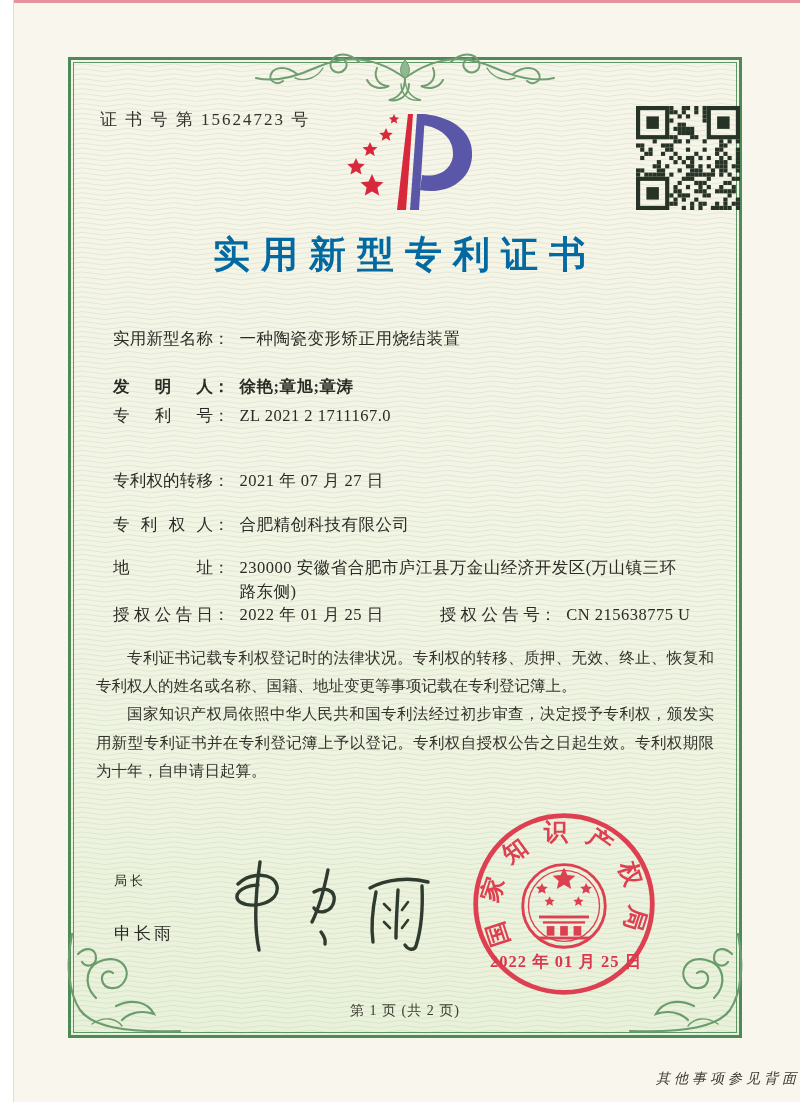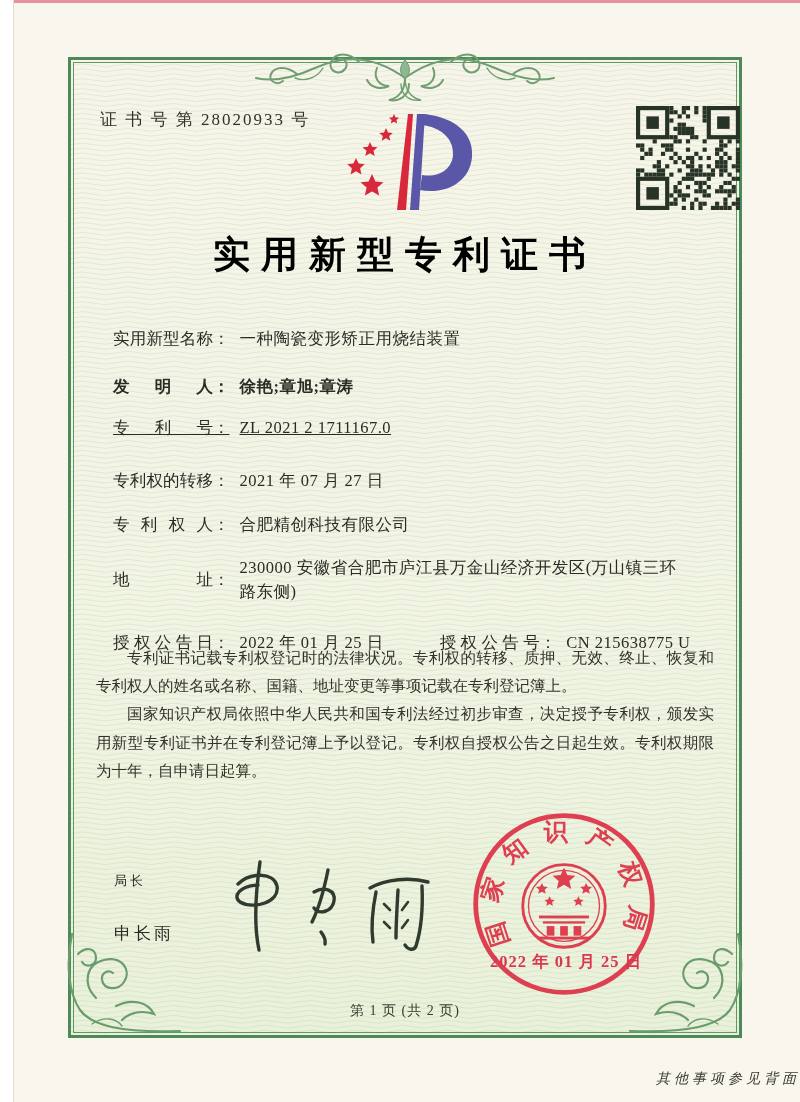--- a/index.html
+++ b/index.html
@@ -20,21 +20,21 @@
   }
   .frame-inner{
     position:absolute;left:2px;top:2px;right:2px;bottom:2px;
     border:1px solid #5f9668;
   }
   .waves{position:absolute;left:0;top:0;width:100%;height:100%;}
   .ornament{position:absolute;pointer-events:none;}
   
   .abs{position:absolute;}
   .cert-no{left:100px;top:108px;font-size:17px;letter-spacing:2px;color:#33332c;}
-  .title{left:68px;top:230px;width:674px;text-align:center;font-size:37px;font-weight:600;letter-spacing:11px;color:#000000;}
+  .title{left:68px;top:230px;width:674px;text-align:center;font-size:37px;font-weight:600;letter-spacing:11px;color:#0369a1;}
   .field-row{left:113px;display:flex;align-items:flex-start;font-size:16.5px;line-height:1.45;}
   .flabel{width:100px;text-align:justify;text-align-last:justify;white-space:nowrap;}
   .colon{margin:0 2px 0 0;}
   .fvalue{margin-left:8px;letter-spacing:.5px;}
   .addr-value{width:446px;}
   .grant-col2{display:flex;margin-left:56px;}
   .paras{left:96px;top:644px;width:618px;font-size:15.5px;line-height:1.82;text-align:justify;color:#33332b;}
   .paras p{margin:0;text-indent:2em;}
   .sig-title{left:114px;top:872px;font-size:13px;letter-spacing:3px;}
   .sig-name{left:114px;top:922px;font-size:17px;letter-spacing:3px;}
@@ -284,21 +284,21 @@
   <svg class="ornament" style="left:628px;top:932px;" width="120" height="106" viewBox="0 0 120 106">
     <g transform="translate(120,0) scale(-1,1)" stroke="#6a9c6c" fill="none" stroke-width="2.2" stroke-linecap="round">
       <path d="M10,2 C4,30 6,60 18,78 C30,94 60,101 118,99"></path>
       <path d="M34,66 C20,52 24,32 42,28 C60,24 70,38 62,50 C56,59 42,58 40,48 C39,41 46,37 51,41"></path>
       <path d="M54,74 C70,66 86,70 92,82 C80,78 68,80 60,88"></path>
       <path d="M16,22 C24,14 34,16 34,26 C34,34 24,36 20,30"></path>
       <path d="M30,92 C42,84 54,86 60,94" stroke-width="1.4"></path>
     </g>
   </svg>
 
-  <div class="abs cert-no">证 书 号 第 28020933 号</div>
+  <div class="abs cert-no">证 书 号 第 15624723 号</div>
 
   <svg class="abs logo" width="150" height="106" viewBox="0 0 150 106">
     <polygon points="76,4 81,4 74,100 65,100" fill="#d8293c"></polygon>
     <polygon points="85,4 93,4 87,100 78,100" fill="#5a57a8"></polygon>
     <path d="M93,4 C124,8 142,24 140,47 C138,73 112,85 88,80 L90,65 C107,68 120,59 121,45 C122,28 108,17 90,15 Z" fill="#5a57a8"></path>
     <g fill="#d8293c">
       <path d="M40,64 l3.4,7.4 8.1,.8 -6.1,5.4 1.8,8 -7.2,-4.2 -7.2,4.2 1.8,-8 -6.1,-5.4 8.1,-.8 Z"></path>
       <path d="M24,48 l2.6,5.6 6.2,.6 -4.7,4.1 1.4,6.1 -5.5,-3.2 -5.5,3.2 1.4,-6.1 -4.7,-4.1 6.2,-.6 Z"></path>
       <path d="M38,32 l2.2,4.8 5.3,.5 -4,3.5 1.2,5.2 -4.7,-2.7 -4.7,2.7 1.2,-5.2 -4,-3.5 5.3,-.5 Z"></path>
       <path d="M54,18 l2,4.4 4.8,.5 -3.6,3.2 1.1,4.7 -4.3,-2.5 -4.3,2.5 1.1,-4.7 -3.6,-3.2 4.8,-.5 Z"></path>
@@ -498,41 +498,41 @@
   <div class="abs field-row" style="top:327px;">
     <span class="flabel">实用新型名称</span>
       <span class="colon">：</span>
     <span class="fvalue">一种陶瓷变形矫正用烧结装置</span>
   </div>
   <div class="abs field-row" style="top:375px;font-weight:bold;">
     <span class="flabel">发明人</span>
       <span class="colon">：</span>
     <span class="fvalue">徐艳;章旭;章涛</span>
   </div>
-  <div class="abs field-row" style="top:416px;text-decoration:underline;">
+  <div class="abs field-row" style="top:404px;">
     <span class="flabel">专利号</span>
       <span class="colon">：</span>
     <span class="fvalue">ZL 2021 2 1711167.0</span>
   </div>
   <div class="abs field-row" style="top:469px;">
     <span class="flabel">专利权的转移</span>
       <span class="colon">：</span>
     <span class="fvalue">2021 年 07 月 27 日</span>
   </div>
   <div class="abs field-row" style="top:513px;">
     <span class="flabel">专利权人</span>
       <span class="colon">：</span>
     <span class="fvalue">合肥精创科技有限公司</span>
   </div>
-  <div class="abs field-row" style="top:556px;align-items:center;">
+  <div class="abs field-row" style="top:556px;">
     <span class="flabel">地址</span>
       <span class="colon">：</span>
     <span class="fvalue addr-value">230000 安徽省合肥市庐江县万金山经济开发区(万山镇三环路东侧)</span>
   </div>
-  <div class="abs field-row" style="top:603px;margin-top:28px;">
+  <div class="abs field-row" style="top:603px;">
     <span class="flabel">授权公告日</span>
       <span class="colon">：</span>
     <span class="fvalue">2022 年 01 月 25 日</span>
     <span class="grant-col2">
       <span class="flabel">授权公告号</span>
         <span class="colon">：</span>
       <span class="fvalue">CN 215638775 U</span>
     </span>
   </div>
 

